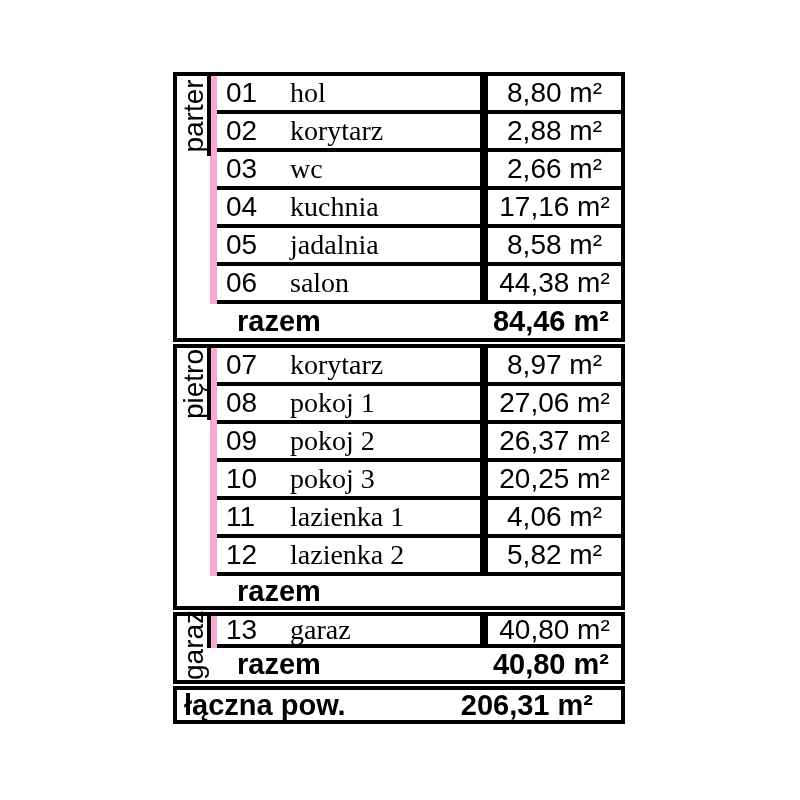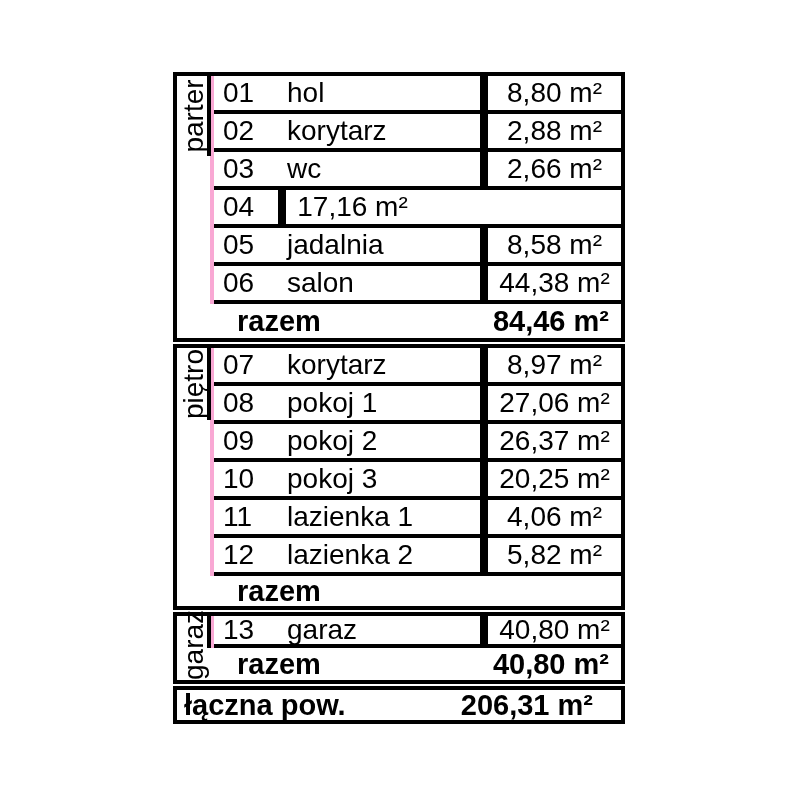--- a/index.html
+++ b/index.html
@@ -53,37 +53,38 @@
   }
   .floor-label .lborder {
     position: absolute;
     left: 30px;
     top: 0;
     width: 4px;
     background: #000;
   }
   .rows {
     margin-left: 33px;
-    border-left: 4px solid #f9a8d4;
+    border-left: 7px solid #f9a8d4;
   }
   .row {
     display: flex;
     align-items: center;
     height: 34px;
     border-bottom: 4px solid #000;
     font-size: 28px;
   }
   .cell-num {
     width: 55px;
     padding-left: 9px;
     flex: 0 0 auto;
   }
   .cell-name {
     flex: 1 1 auto;
     padding-left: 9px;
+    font-family: Liberation Serif, serif;
   }
   .cell-area {
     flex: 0 0 auto;
     width: 133px;
     align-self: stretch;
     border-left: 8px solid #000;
     display: flex;
     align-items: center;
     justify-content: center;
     text-align: right;
@@ -138,20 +139,21 @@
           <div class="cell-name">korytarz</div>
           <div class="cell-area">2,88 m²</div>
         </div>
         <div class="row">
           <div class="cell-num">03</div>
           <div class="cell-name">wc</div>
           <div class="cell-area">2,66 m²</div>
         </div>
         <div class="row">
           <div class="cell-num">04</div>
+          <div class="cell-name">kuchnia</div>
           <div class="cell-area">17,16 m²</div>
         </div>
         <div class="row">
           <div class="cell-num">05</div>
           <div class="cell-name">jadalnia</div>
           <div class="cell-area">8,58 m²</div>
         </div>
         <div class="row">
           <div class="cell-num">06</div>
           <div class="cell-name">salon</div>

